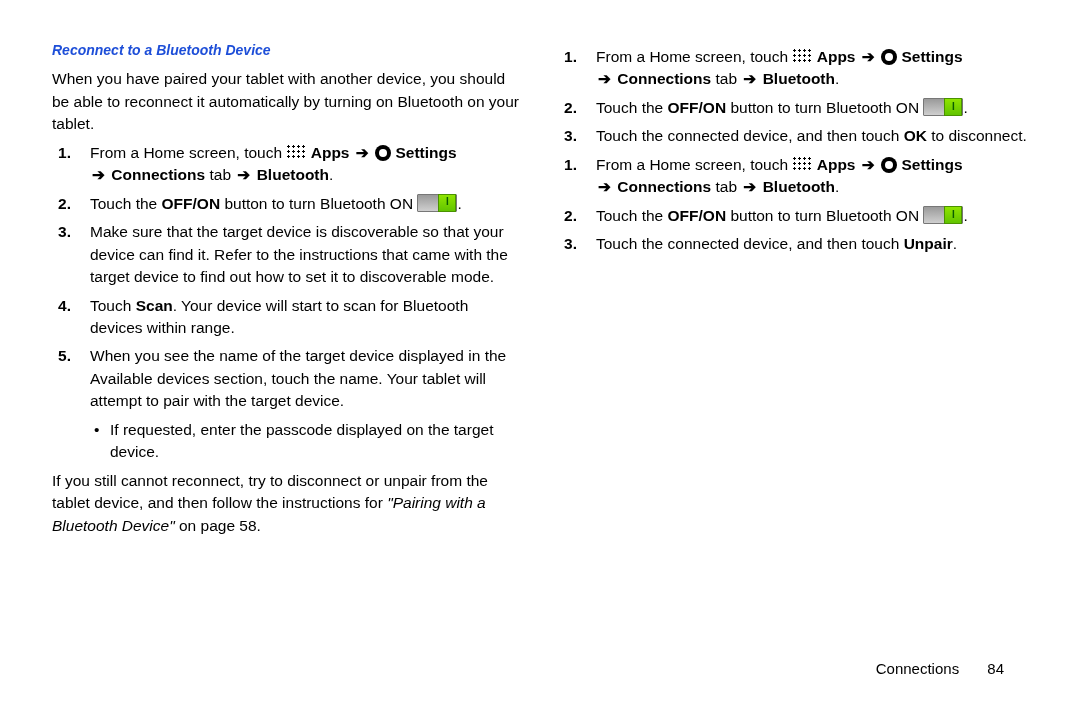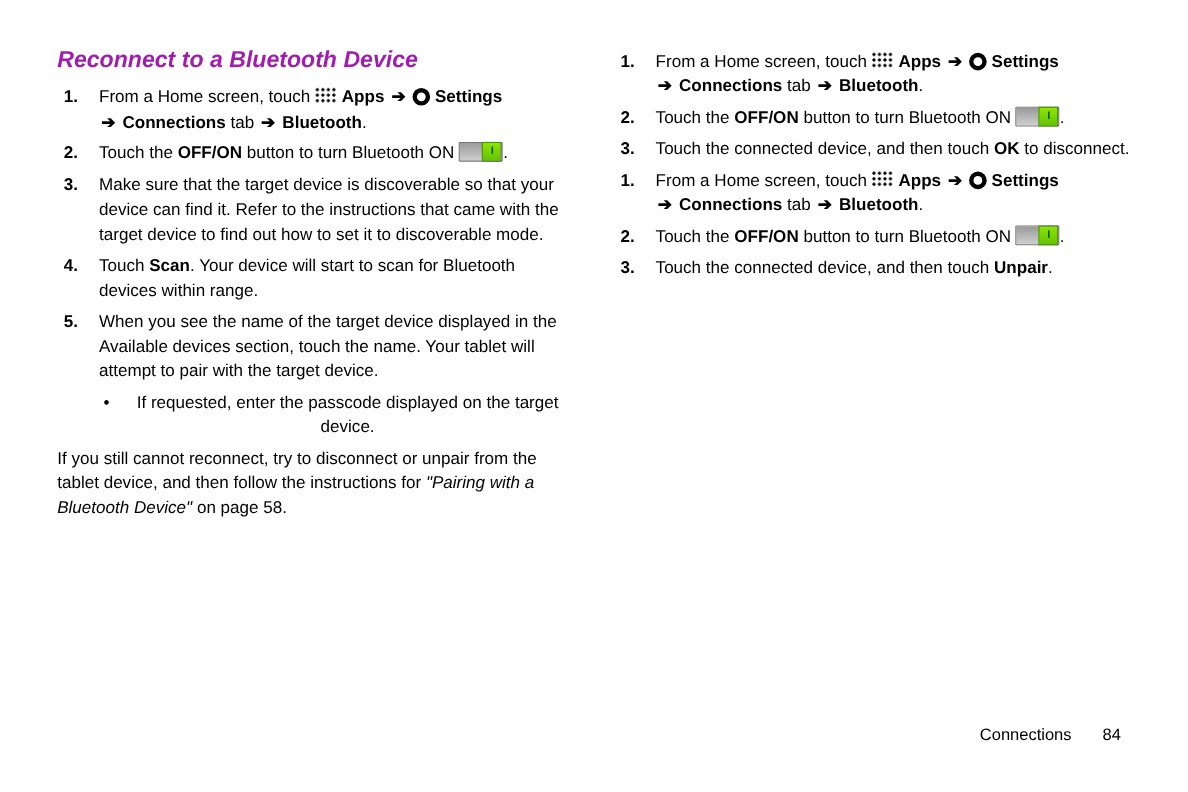--- a/index.html
+++ b/index.html
@@ -14,24 +14,24 @@
     line-height: 1.45;
   }
   .page {
     display: flex;
     gap: 36px;
   }
   .col {
     flex: 1 1 50%;
   }
   h2.blue {
-    color: #a21caf;
+    color: #1d4ed8;
     font-weight: 700;
     font-style: italic;
-    font-size: 21px;
+    font-size: 14px;
     margin: 0 0 8px 0;
   }
   h3.sub {
     font-weight: 700;
     font-size: 15.5px;
     margin: 10px 0 4px 0;
   }
   p { margin: 4px 0; }
   ol.steps {
     list-style: none;
@@ -48,21 +48,20 @@
     counter-increment: step;
     content: counter(step) ".";
     font-weight: 700;
     position: absolute;
     left: -18px;
   }
   ul.bullets {
     list-style: none;
     padding-left: 16px;
     margin: 6px 0;
-    text-align: center;
   }
   ul.bullets > li {
     position: relative;
     font-family: "Arial Narrow", Arial, sans-serif;
     font-stretch: condensed;
     padding-left: 4px;
   }
   ul.bullets > li::before {
     content: "•";
     position: absolute;
@@ -125,32 +124,33 @@
     display: flex;
     align-items: center;
     justify-content: center;
     color: #0a5c00;
     font-size: 10px;
     font-weight: 700;
   }
   .footer {
     position: absolute;
     bottom: 40px;
-    right: 61px;
+    right: 76px;
     font-size: 15px;
   }
   .footer span + span { margin-left: 24px; }
 </style>
 </head>
 <body>
 
 <div class="page">
 
   <div class="col">
     <h2 class="blue">Reconnect to a Bluetooth Device</h2>
+    <p>When you have paired your tablet with another device, you should be able to reconnect it automatically by turning on Bluetooth on your tablet.</p>
 
     <ol class="steps">
       <li>
         <span>From a Home screen, touch </span>
         <span class="icon-apps"></span>
         <span class="b">Apps</span>
         <span class="arrow">➔</span>
         <span class="icon-gear"></span>
         <span class="b">Settings</span>
         <br>

